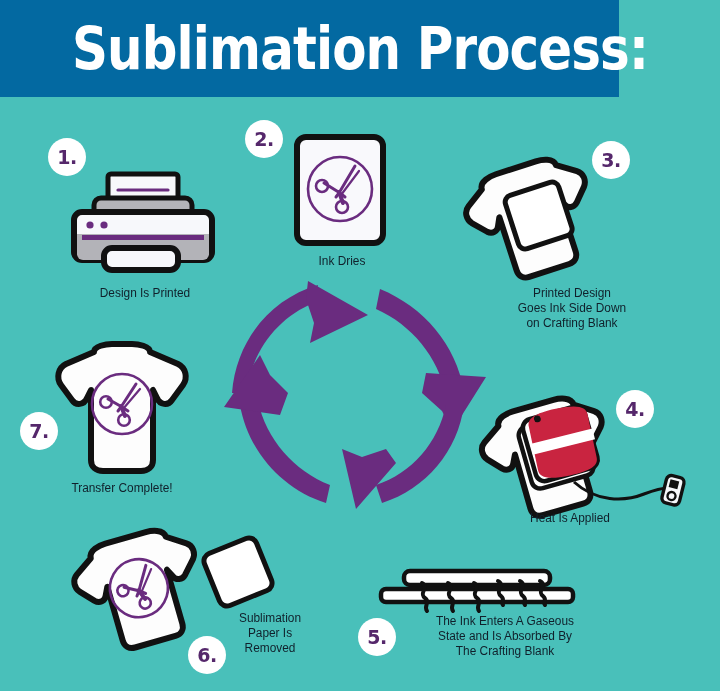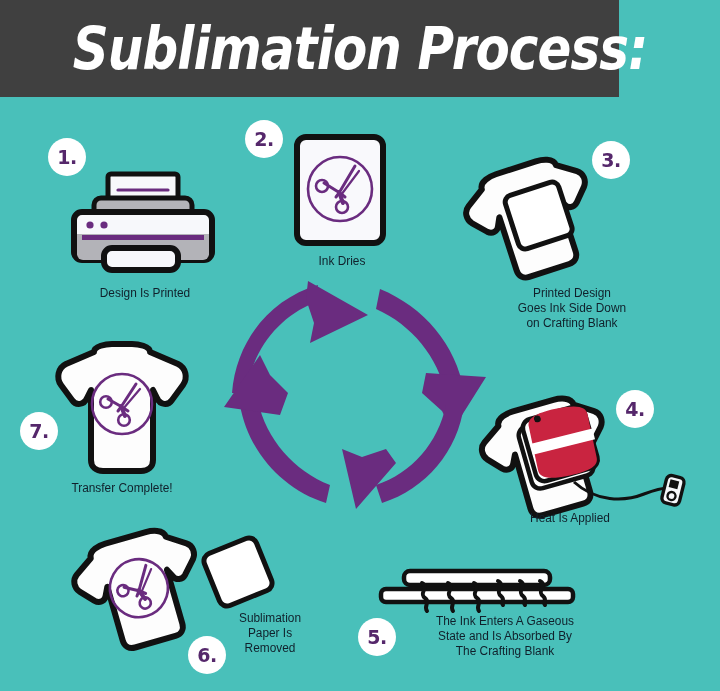--- a/index.html
+++ b/index.html
@@ -7,22 +7,21 @@
     width:720px;height:691px;overflow:hidden;
     background:#49c0ba;
     font-family:"Liberation Sans", sans-serif;
     position:relative;
   }
   #infographic{position:relative;width:720px;height:691px;}
 
   
   .header{
     position:absolute;left:0;top:0;width:619px;height:97px;
-    background:#404040;
-    font-style:italic;
+    background:#0369a1;
   }
   .header-title{
     position:absolute;left:0;top:0;width:720px;height:97px;
     display:flex;align-items:center;justify-content:center;
     color:#ffffff;
     font-family:"DejaVu Sans", sans-serif;
     font-weight:bold;
     font-size:58px;
     letter-spacing:-1px;
     transform:scaleX(0.86);

